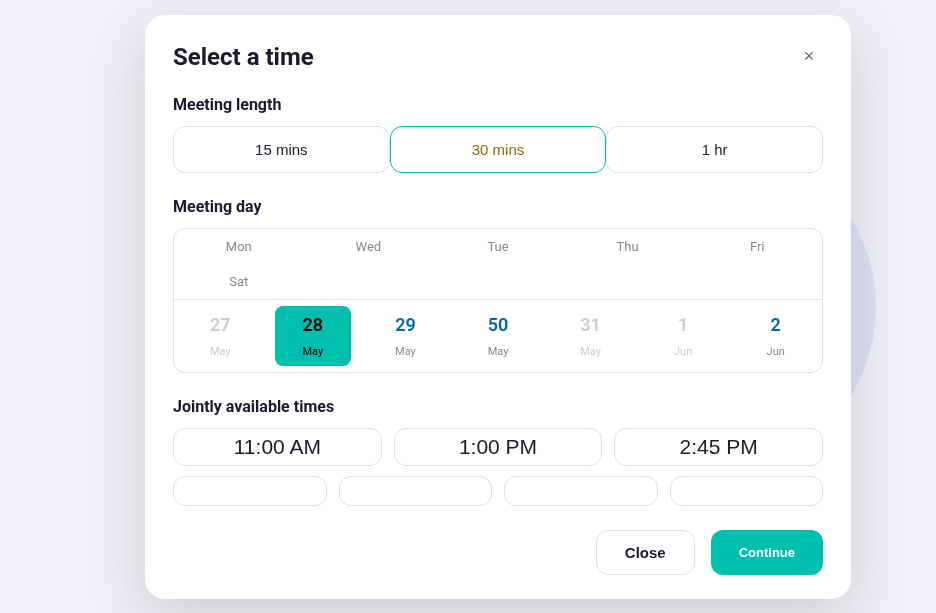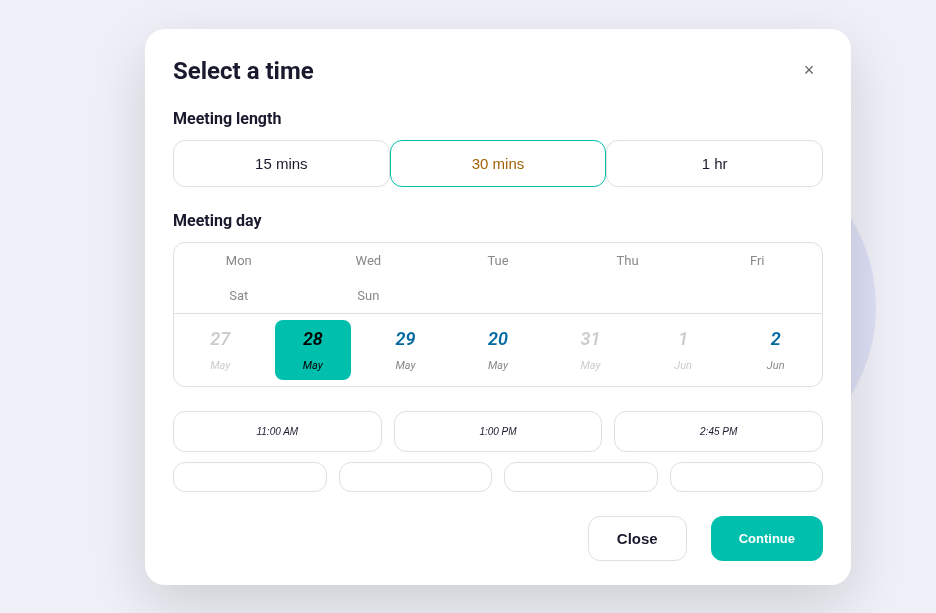--- a/index.html
+++ b/index.html
@@ -195,21 +195,20 @@
     }
 
     .cal-date {
       text-align: right;
       padding: 14px 4px;
       cursor: pointer;
       display: flex;
       flex-direction: column;
       align-items: center;
       gap: 10px;
-      font-style: italic;
     }
 
     .cal-date .num {
       font-size: 18px;
       font-weight: 600;
       color: #0369a1;
     }
 
     .cal-date .month {
       font-size: 11px;
@@ -238,30 +237,29 @@
 
     
     .time-row {
       display: flex;
       gap: 12px;
       margin-bottom: 10px;
     }
 
     .time-btn {
       flex: 1;
-      padding: 14px;
+      padding: 6px;
       border: 1.5px solid #e0e0e0;
       border-radius: 12px;
       background: white;
-      font-size: 10px;
+      font-size: 21px;
       font-weight: 500;
       color: #1a1a2e;
       cursor: pointer;
       text-align: center;
-      font-style: italic;
     }
 
     .time-btn.selected {
       border-color: #00bfad;
       color: #00bfad;
     }
 
     .time-row-partial {
       display: flex;
       gap: 12px;
@@ -280,21 +278,21 @@
       cursor: pointer;
       text-align: center;
       height: 18px;
       overflow: hidden;
     }
 
     
     .modal-footer {
       display: flex;
       justify-content: flex-end;
-      gap: 24px;
+      gap: 16px;
     }
 
     .btn-close {
       padding: 13px 28px;
       border: 1.5px solid #e0e0e0;
       border-radius: 12px;
       background: white;
       font-size: 15px;
       font-weight: 600;
       color: #1a1a2e;
@@ -388,61 +386,61 @@
 
   <div class="section-label">Meeting day</div>
   <div class="calendar">
     <div class="calendar-header">
       <div class="cal-day-name">Mon</div>
       <div class="cal-day-name">Wed</div>
       <div class="cal-day-name">Tue</div>
       <div class="cal-day-name">Thu</div>
       <div class="cal-day-name">Fri</div>
       <div class="cal-day-name">Sat</div>
-      <div class="cal-day-name">Sun</div>
     </div>
     <div class="calendar-dates">
 
       <div class="cal-date muted">
         <span class="num">27</span>
         <span class="month">May</span>
       </div>
 
       <div class="cal-date selected">
         <span class="num">28</span>
         <span class="month">May</span>
       </div>
 
       <div class="cal-date">
         <span class="num">29</span>
         <span class="month">May</span>
       </div>
 
       <div class="cal-date">
-        <span class="num">20</span>
+        <span class="num">50</span>
         <span class="month">May</span>
       </div>
 
       <div class="cal-date muted">
         <span class="num">31</span>
         <span class="month">May</span>
       </div>
 
       <div class="cal-date muted">
         <span class="num">1</span>
         <span class="month">Jun</span>
       </div>
 
       <div class="cal-date">
         <span class="num">2</span>
         <span class="month">Jun</span>
       </div>
     </div>
   </div>
 
+  <div class="section-label">Jointly available times</div>
   <div class="time-row">
     <button class="time-btn">11:00 AM</button>
     <button class="time-btn">1:00 PM</button>
     <button class="time-btn">2:45 PM</button>
   </div>
   <div class="time-row-partial">
     <div class="time-btn-partial"></div>
     <div class="time-btn-partial"></div>
     <div class="time-btn-partial"></div>
     <div class="time-btn-partial"></div>

